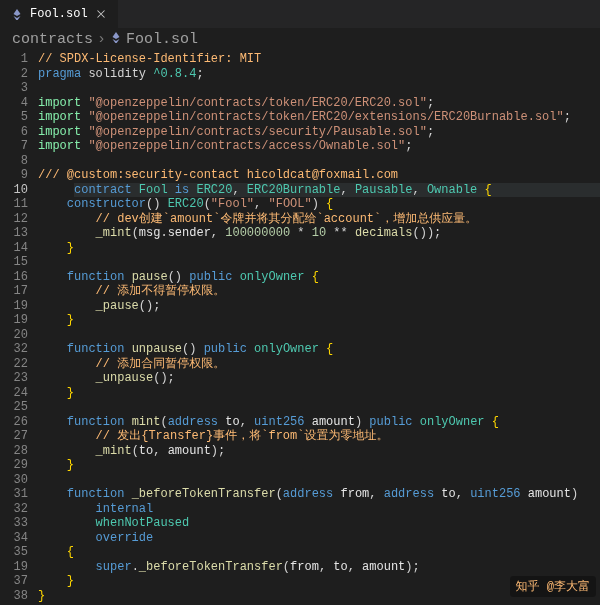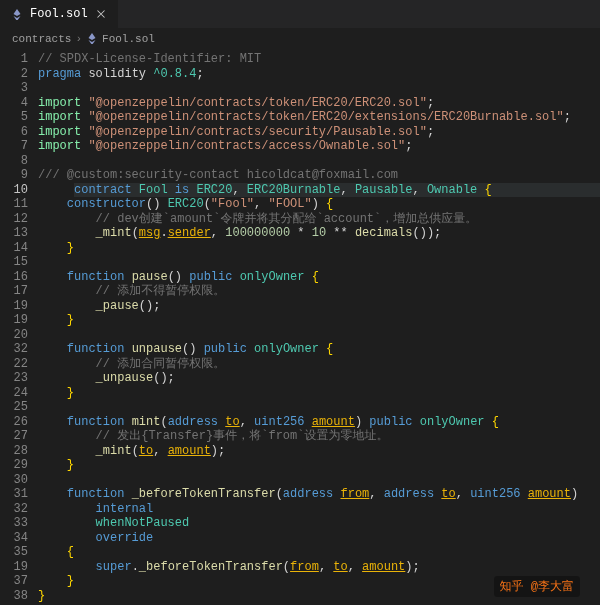--- a/index.html
+++ b/index.html
@@ -32,21 +32,21 @@
   display: flex; align-items: center; justify-content: center;
 }
 .close-icon { width: 14px; height: 14px; color: #c5c5c5; cursor: pointer; }
 .breadcrumb {
   display: flex;
   align-items: center;
   gap: 4px;
   height: 22px;
   padding: 0 12px;
   color: #a0a0a0;
-  font-size: 11px;
+  font-size: 15px;
   background: #1e1e1e;
 }
 .chevron { color: #7a7a7a; }
 .editor {
   display: flex;
   height: calc(100% - 50px);
   background: #1e1e1e;
 }
 .gutter {
   width: 38px;
@@ -58,35 +58,35 @@
 }
 .gutter .hl { color: #c6c6c6; }
 .code {
   flex: 1;
   padding: 2px 0;
   line-height: 14.5px;
   white-space: pre;
 }
 .line { height: 14.5px; }
 .line.hl { background: #2a2d2e; margin-left: 36px; }
-.comment { color: #737373; }
+.comment { color: #fdba74; }
 .keyword { color: #569cd6; }
 .keyword2 { color: #86efac; }
 .type { color: #4ec9b0; }
 .func { color: #dcdcaa; text-align: right; }
 .string { color: #ce9178; }
 .number { color: #b5cea8; margin-top: 37px; }
-.param { color: #eab308; text-decoration: underline; }
+.param { color: #e5e5e5; }
 .punct { color: #d4d4d4; }
 .brace { color: #ffd700; }
 .watermark {
   position: absolute;
-  right: 20px;
+  right: 4px;
   bottom: 8px;
-  color: #f97316;
+  color: #fdba74;
   font-size: 12px;
   background: rgba(0,0,0,0.3);
   padding: 2px 6px;
   border-radius: 3px;
 }
 .eth-icon svg { width: 12px; height: 12px; }
 </style>
 </head>
 <body>
 

